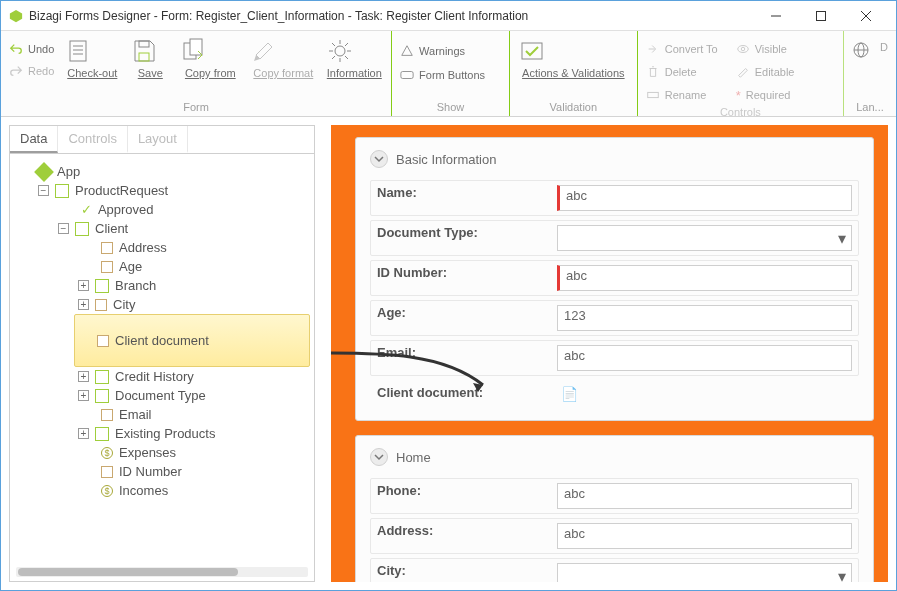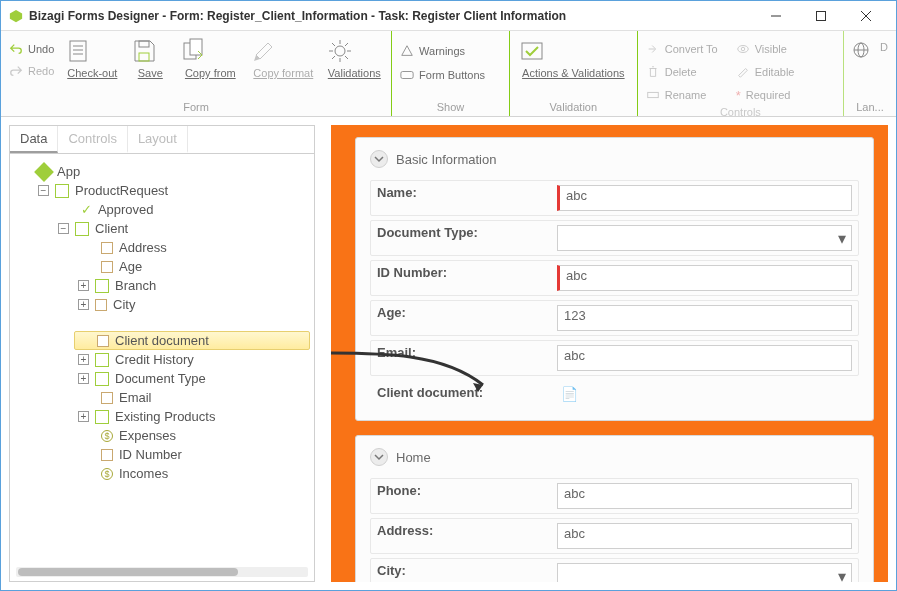--- a/index.html
+++ b/index.html
@@ -1,17 +1,17 @@
 <!DOCTYPE html>
 <html><head>
 <meta charset="utf-8">
 <style>
   * { box-sizing: border-box; font-family: "Segoe UI", Arial, sans-serif; }
   body { margin: 0; background: #fff; width: 897px; height: 591px; overflow: hidden; border: 1px solid #5aa1dc;}
-  .titlebar { height: 30px; display: flex; align-items: center; padding: 0 8px; font-size: 12px; color: #333; border-bottom: 1px solid #e0e0e0; font-weight: bold; }
+  .titlebar { height: 30px; display: flex; align-items: center; padding: 0 8px; font-size: 12px; color: #333; border-bottom: 1px solid #e0e0e0; }
   .titlebar .tb-icon { width:14px; height:14px; margin-right:6px;}
   .titlebar .spacer { flex:1; }
   .win-btn { width:45px; height:29px; display:flex; align-items:center; justify-content:center; color:#333; }
   .ribbon { height: 86px; background:#fcfcfc; display:flex; border-bottom:1px solid #d4d4d4; font-size:11px; color:#6a6a6a;}
   .rgroup { border-right:1px solid #84cc16; display:flex; flex-direction:column; }
   .rgroup-body { flex:1; display:flex; align-items:flex-start; padding:4px 8px 0 8px; gap:10px;}
   .rgroup-label { text-align:center; color:#9e9e9e; font-size:11px; padding:1px 0 3px 0;}
   .rbtn-big { display:flex; flex-direction:column; width:56px; gap:2px; padding-top:2px;text-decoration:underline;}
   .rbtn-big .ricon { width:28px; height:28px; }
   .rtxt { font-size:11px; color:#6b6b6b; white-space:nowrap; text-align:center;}
@@ -19,21 +19,21 @@
   .ricon-sm { width:14px; height:14px; display:inline-block;}
   .req-star { color:#e57373; font-size:13px; }
   .main { display:flex; height:calc(591px - 30px - 86px - 2px);gap:8px; }
   .leftpanel { width:306px; border:1px solid #cfcfcf; margin:8px 4px 8px 8px; display:flex; flex-direction:column; background:#fff;}
   .tabs { display:flex; border-bottom:1px solid #cfcfcf; height:28px; font-size:13px;}
   .tab { padding:5px 10px 4px 10px; color:#bdbdbd; border-right:1px solid #e8e8e8; border-bottom:2px solid transparent;}
   .tab.active { color:#5a5a5a; border-bottom:2px solid #9e9e9e;}
   .tree { flex:1; overflow:auto; padding:8px 4px 4px 4px; font-size:13px; color:#555;}
   .node { display:flex; align-items:center; gap:6px; padding:2px 4px; white-space:nowrap;}
   .node .exp { width:11px; height:11px; border:1px solid #9a9a9a; display:flex; align-items:center; justify-content:center; font-size:10px; line-height:1; color:#666; background:#fff;}
-  .node.sel { background:linear-gradient(#fff7cf,#ffec9f); border:1px solid #e7cf6f; border-radius:2px; padding:1px 3px;margin-top:17px;}
+  .node.sel { background:linear-gradient(#fff7cf,#ffec9f); border:1px solid #e7cf6f; border-radius:2px; padding:18px 3px;}
   .cube { width:14px; height:14px; background:#9fce3b; transform:rotate(45deg);}
   .ent { width:14px; height:14px; border:1px solid #9fce3b; background:#fff;}
   .fld { width:12px; height:12px; border:1px solid #c9a870; background:#fff;}
   .money { width:12px; height:12px; border-radius:50%; border:1px solid #a8a838; color:#a8a838; font-size:9px; text-align:center; line-height:10px;}
   .canvas-area { flex:1; background:#f97316; margin:8px 8px 8px 4px; padding:12px 14px 0 24px; overflow:hidden; position:relative;}
   .form-canvas { background:#fcfcfc; border:1px solid #d8d8d8; border-radius:3px; padding:10px 14px 8px 14px; margin-bottom:14px;}
   .group-hdr { display:flex; align-items:center; gap:8px; font-size:13px; color:#6a6a6a; padding:2px 0 8px 0;}
   .chev-circle { width:18px; height:18px; border-radius:50%; background:#ececec; border:1px solid #d0d0d0; display:flex; align-items:center; justify-content:center;}
   .row { display:flex; align-items:flex-start; border:1px solid transparent; border-radius:2px; padding:4px 6px; margin:4px 0;}
   .row.hov { border:1px solid #e8e8e8;}
@@ -131,21 +131,21 @@
               <line x1="14" y1="3" x2="14" y2="7"></line>
               <line x1="14" y1="21" x2="14" y2="25"></line>
               <line x1="3" y1="14" x2="7" y2="14"></line>
               <line x1="21" y1="14" x2="25" y2="14"></line>
               <line x1="6" y1="6" x2="9" y2="9"></line>
               <line x1="19" y1="19" x2="22" y2="22"></line>
               <line x1="22" y1="6" x2="19" y2="9"></line>
               <line x1="6" y1="22" x2="9" y2="19"></line>
             </g>
           </svg>
-          <span class="rtxt">Validations</span>
+          <span class="rtxt">Information</span>
         </div>
     </div>
     <div class="rgroup-label">Form</div>
   </div>
 
   <div class="rgroup" style="width:120px">
     <div class="rgroup-body" style="flex-direction:column;gap:4px;padding-top:10px">
       <div class="ritem">
           <svg class="ricon-sm" viewBox="0 0 16 16">
             <path d="M8 2 L14 13 H2 Z" fill="none" stroke="#888"></path>

